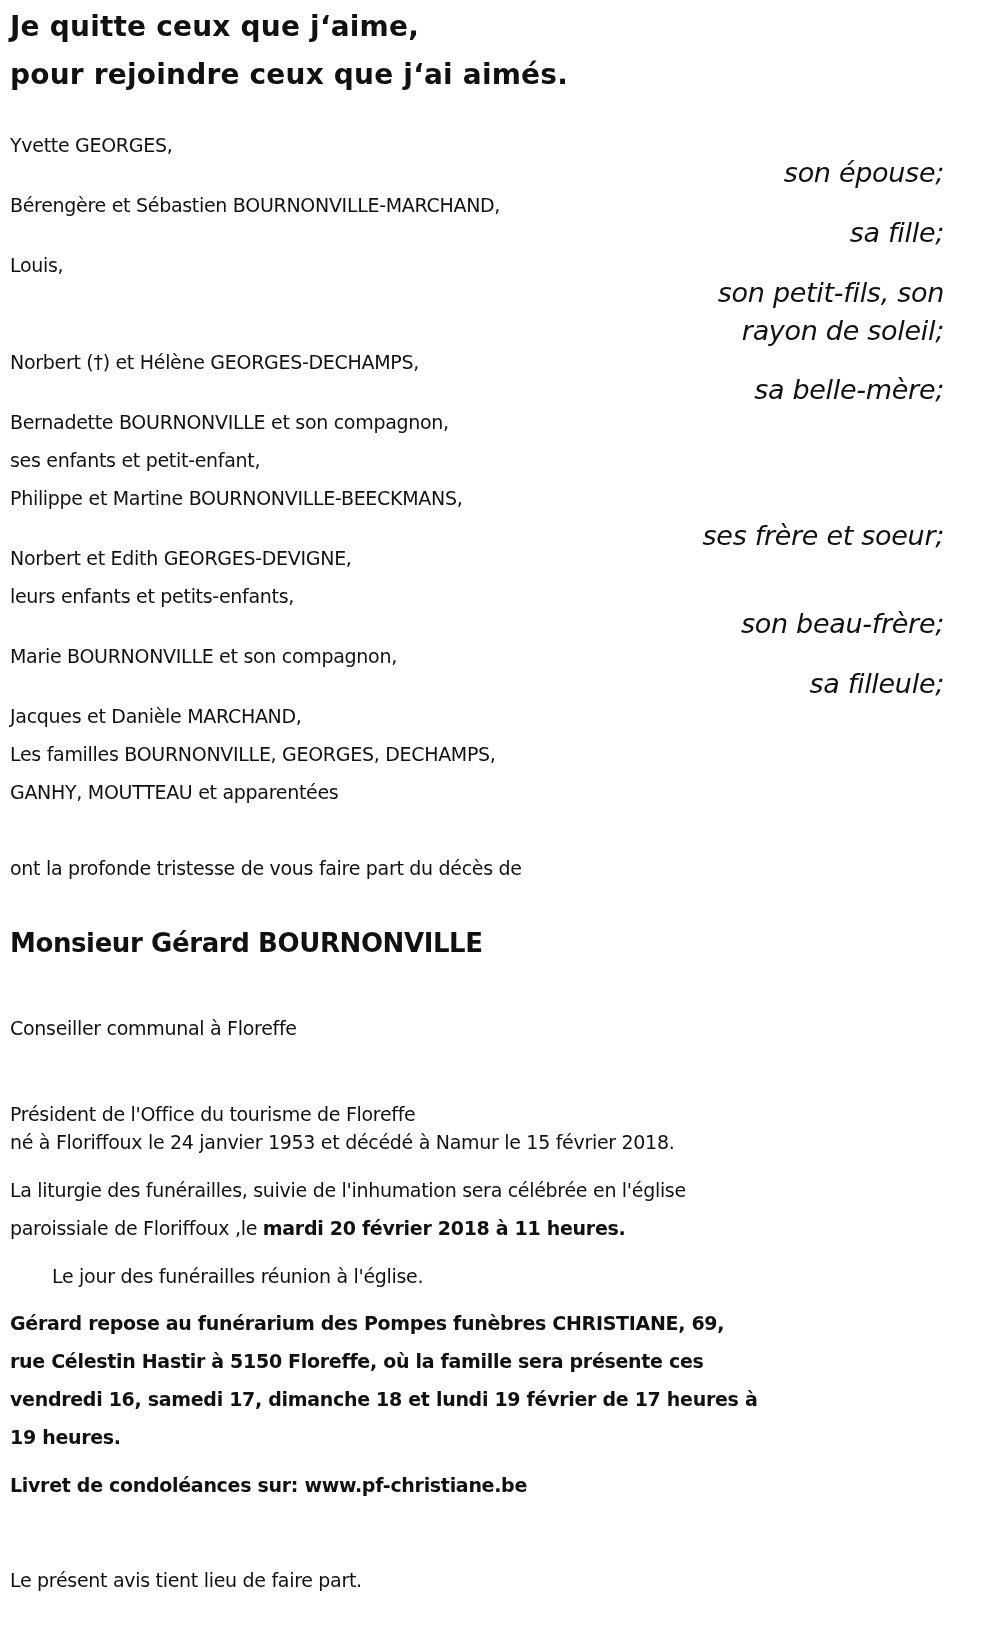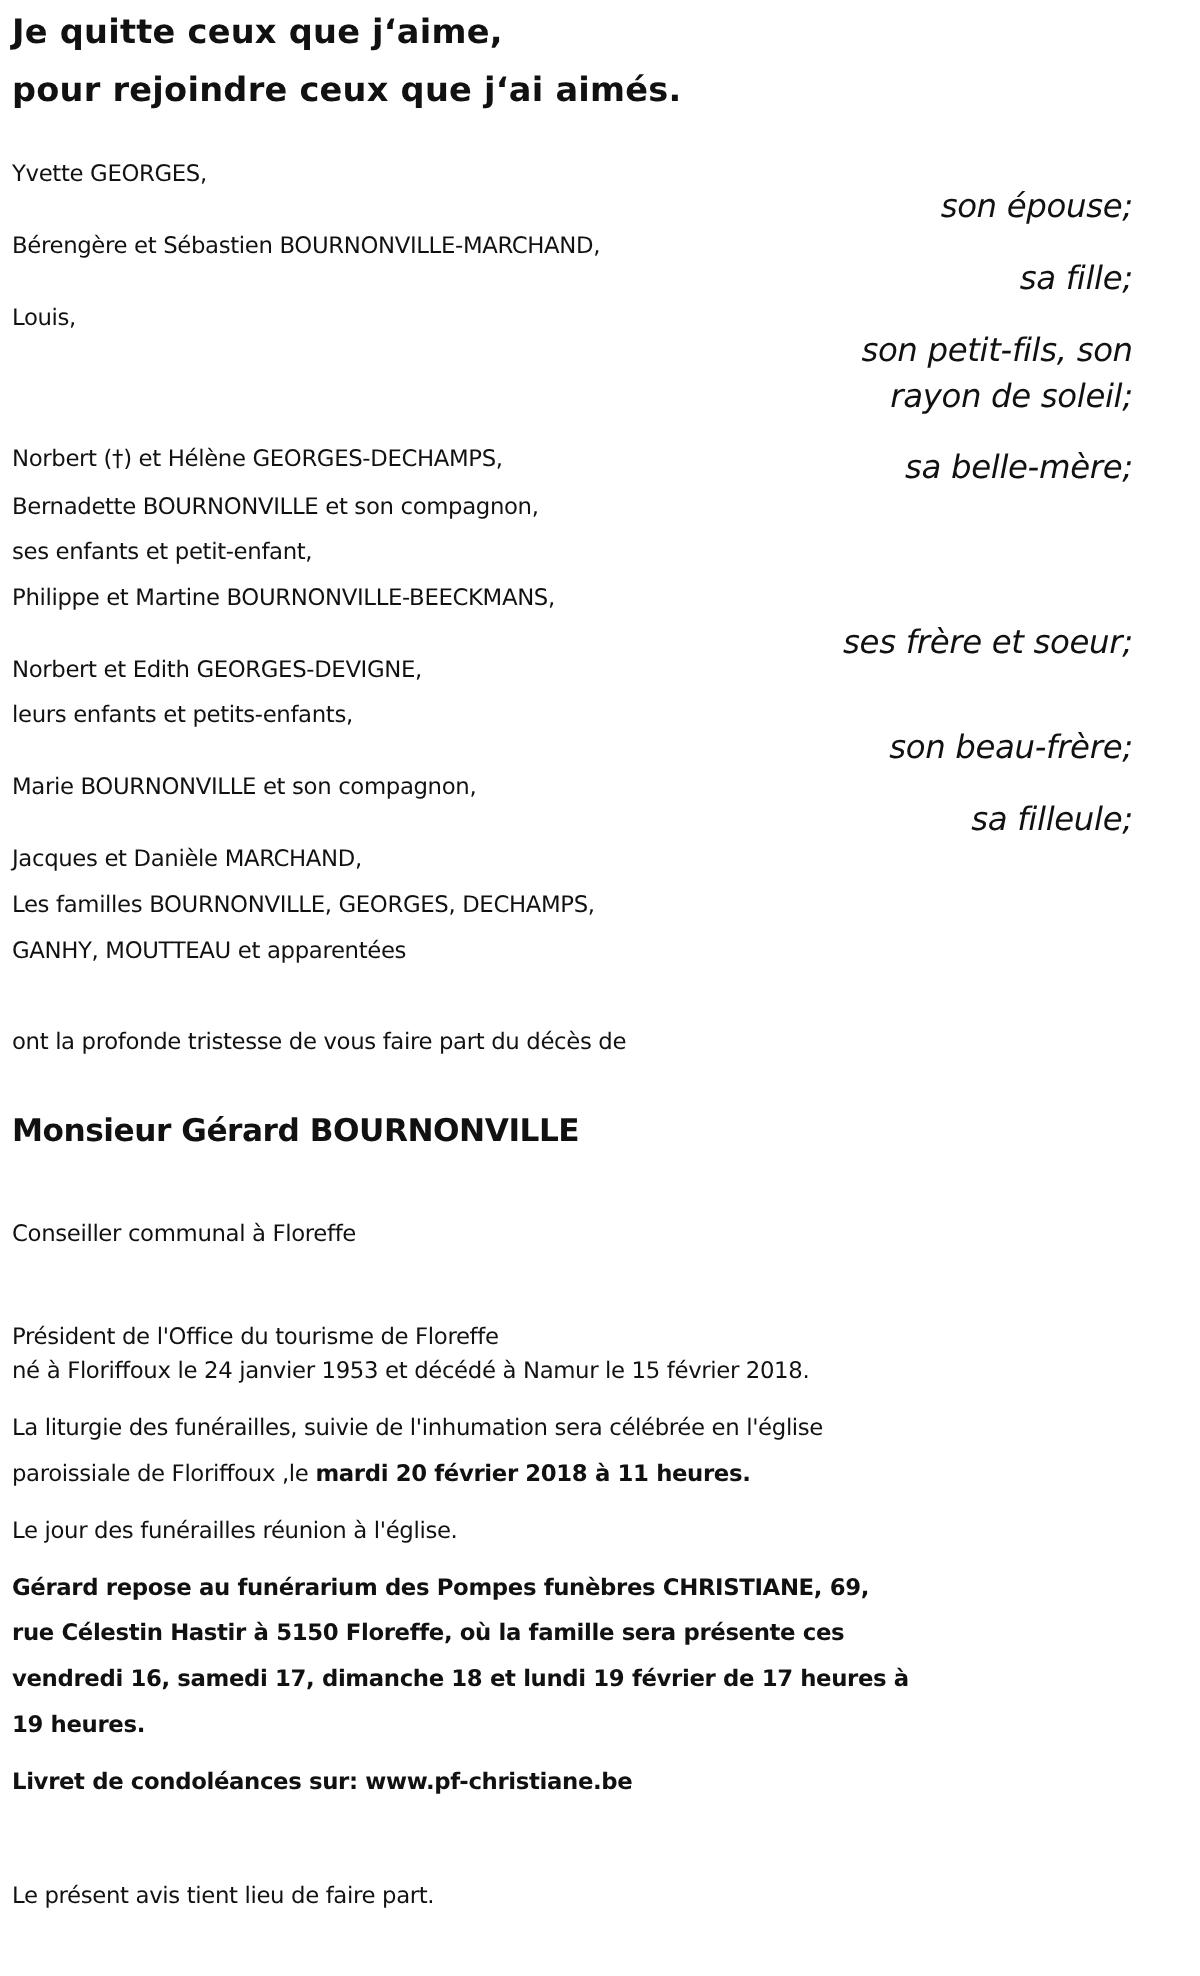--- a/index.html
+++ b/index.html
@@ -31,21 +31,21 @@
   <div class="abs l txt" style="top:134px;">Yvette GEORGES,</div>
   <div class="abs r role" style="top:157px;">son épouse;</div>
 
   <div class="abs l txt" style="top:194px;">Bérengère et Sébastien BOURNONVILLE-MARCHAND,</div>
   <div class="abs r role" style="top:217px;">sa fille;</div>
 
   <div class="abs l txt" style="top:254px;">Louis,</div>
   <div class="abs r role" style="top:277px;">son petit-fils, son</div>
   <div class="abs r role" style="top:315px;">rayon de soleil;</div>
 
-  <div class="abs l txt" style="top:351px;margin-top:20px;">
+  <div class="abs l txt" style="top:351px;">
     <span>Norbert (</span><span class="cross">†</span><span>) et Hélène GEORGES-DECHAMPS,</span>
   </div>
   <div class="abs r role" style="top:374px;">sa belle-mère;</div>
 
   <div class="abs l txt" style="top:411px;">Bernadette BOURNONVILLE et son compagnon,</div>
   <div class="abs l txt" style="top:449px;">ses enfants et petit-enfant,</div>
   <div class="abs l txt" style="top:487px;">Philippe et Martine BOURNONVILLE-BEECKMANS,</div>
   <div class="abs r role" style="top:520px;">ses frère et soeur;</div>
 
   <div class="abs l txt" style="top:547px;">Norbert et Edith GEORGES-DEVIGNE,</div>
@@ -65,21 +65,21 @@
 <div class="abs l name" style="top:928px;">Monsieur Gérard BOURNONVILLE</div>
 
 <div class="abs l txt" style="top:1017px;">Conseiller communal à Floreffe</div>
 <div class="abs l txt" style="top:1055px;margin-top:48px;">Président de l'Office du tourisme de Floreffe</div>
 
 <div class="abs l txt" style="top:1131px;">né à Floriffoux le 24 janvier 1953 et décédé à Namur le 15 février 2018.</div>
 <div class="abs l txt" style="top:1179px;">La liturgie des funérailles, suivie de l'inhumation sera célébrée en l'église</div>
 <div class="abs l txt" style="top:1217px;">
   <span>paroissiale de Floriffoux ,le </span><span class="bold">mardi 20 février 2018 à 11 heures.</span>
 </div>
-<div class="abs l txt" style="top:1265px;">Le jour des funérailles réunion à l'église.</div>
+<div class="abs l txt" style="top:1265px;margin-left:42px;">Le jour des funérailles réunion à l'église.</div>
 
 <div class="abs l txt bold" style="top:1312px;">Gérard repose au funérarium des Pompes funèbres CHRISTIANE, 69,</div>
 <div class="abs l txt bold" style="top:1350px;">rue Célestin Hastir à 5150 Floreffe, où la famille sera présente ces</div>
 <div class="abs l txt bold" style="top:1388px;">vendredi 16, samedi 17, dimanche 18 et lundi 19 février de 17 heures à</div>
 <div class="abs l txt bold" style="top:1426px;">19 heures.</div>
 
 <div class="abs l txt bold" style="top:1474px;">
   <span>Livret de condoléances sur: </span><span>www.pf-christiane.be</span>
 </div>
 

